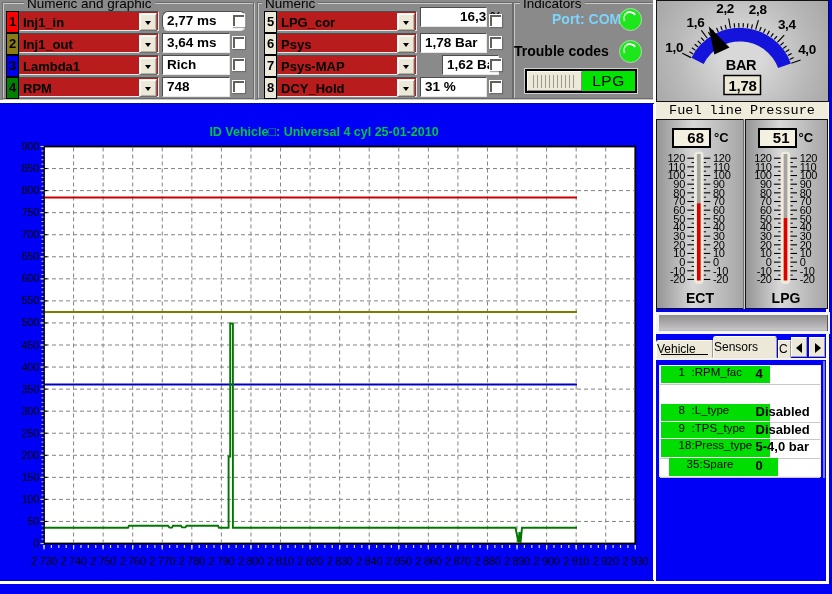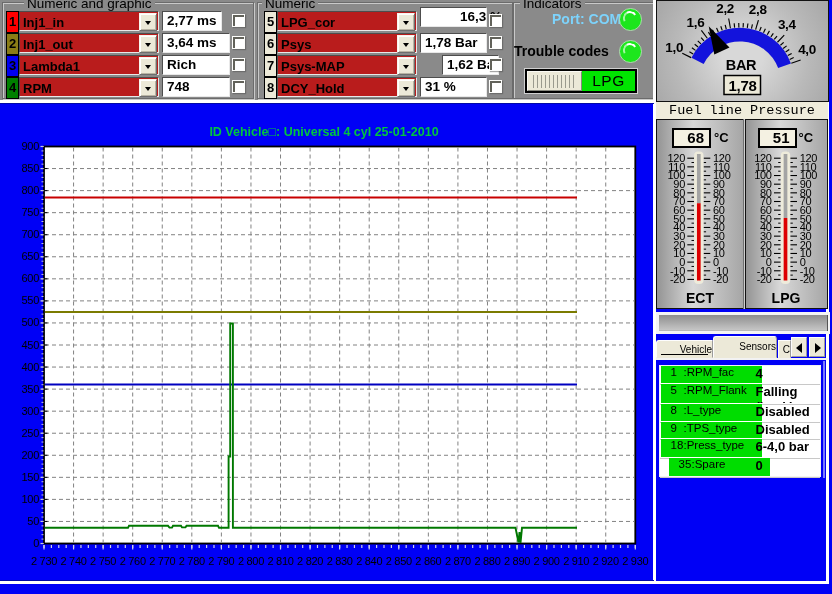--- a/index.html
+++ b/index.html
@@ -26,27 +26,27 @@
 #rightedge{left:826px;top:0;width:3px;height:583px;background:#fff;}
 #botedge{left:0;top:581px;width:829px;height:2.5px;background:#fff;}
 #gaugepanel{left:656px;top:0;width:173px;height:102px;background:radial-gradient(circle at 50% 55%, #d8d8d8 20%, #b9b9b9 65%, #a6a6a6);border:1.5px solid #111;box-sizing:border-box;}
 #fuellabel{left:656px;top:102px;width:172px;height:17px;background:#efecdb;color:#000;font-size:13.5px;text-align:center;line-height:17px;font-family:Liberation Mono, monospace;}
 .thermo{position:absolute;top:119px;height:190px;background:linear-gradient(90deg,#949494,#d8d8d8 42%,#a6a6a6);border:1.5px solid #111;box-sizing:border-box;}
 .tvalbox{position:absolute;top:8px;width:30px;height:16px;background:#f4f1e2;border:2px solid #000;font-weight:bold;font-size:15px;text-align:right;padding-right:5px;line-height:16px;color:#000;}
 .tunit{position:absolute;top:10px;font-weight:bold;font-size:13px;color:#000;}
 .tname{position:absolute;bottom:2.5px;width:100%;text-align:center;font-weight:bold;font-size:14px;color:#000;}
 #graybar{left:655.5px;top:311.5px;width:174px;height:22.5px;background:#f4f4f4;box-sizing:border-box;padding:3px;}
 #graybarin{width:100%;height:100%;background:linear-gradient(#8e8e8e,#c9c9c9);box-shadow:1px 0 0 #555, 0 -0.5px 0 #aaa inset;}
-.tab{position:absolute;background:#ece9d8;border:1px solid;border-color:#fdfdfd #9c9c9c #ece9d8 #fdfdfd;border-radius:3px 3px 0 0;font-size:10px;color:#000;text-align:right;box-sizing:border-box;}
+.tab{position:absolute;background:#ece9d8;border:1px solid;border-color:#fdfdfd #9c9c9c #ece9d8 #fdfdfd;border-radius:3px 3px 0 0;font-size:12px;color:#000;text-align:left;box-sizing:border-box;}
 .abtn{position:absolute;top:337px;width:16px;height:20px;background:#ece9d8;border:1px solid;border-color:#fdfdfd #9c9c9c #9c9c9c #fdfdfd;box-sizing:border-box;}
 .tri{position:absolute;top:5px;width:0;height:0;border-top:5px solid transparent;border-bottom:5px solid transparent;}
 
 #stable{left:658.5px;top:364.5px;width:160px;height:110px;background:#fff;border:1.5px solid #f2f2f2;}
 .trow{position:absolute;left:0;width:100%;}
-.gcell{position:absolute;left:1px;background:#00dd00;color:#000;font-size:11.5px;padding-left:10px;white-space:nowrap;overflow:hidden;}
+.gcell{position:absolute;left:1px;background:#00dd00;color:#000;font-size:11.5px;padding-left:18px;white-space:nowrap;overflow:hidden;}
 .vcell{position:absolute;left:94px;font-weight:bold;font-size:13px;color:#000;padding-left:2px;white-space:nowrap;overflow:hidden;}
 #tbledge{left:822.5px;top:361px;width:2.5px;height:117px;background:#7a7aff;}
 </style>
 </head>
 <body>
 <div class="abs" id="toppanel"></div>
 <div class="abs" id="topedge"></div>
 
 <div class="group" style="left:2px;top:2px;width:250px;height:95px;">
  <span class="gtitle">Numeric and graphic</span>
@@ -336,35 +336,31 @@
     <div class="tri" style="left:5px;border-left:6px solid #000;"></div>
   </div>
 <div class="abs" style="left:661px;top:354px;width:47px;height:1px;background:#000;"></div>
 <div class="abs" style="left:655.5px;top:357.8px;width:172.5px;height:2.4px;background:#f2f2f2;"></div>
 
 <div class="abs" id="stable">
     <div class="trow" style="top:0px;height:18.5px;border-bottom:1px solid #c8c8c8;">
       <div class="gcell" style="top:0;height:17.5px;width:91px;"><span style="display:inline-block;width:13px;">1</span>:RPM_fac</div>
       <div class="vcell" style="top:0;height:17.5px;width:63px;">4</div>
     </div>
-    <div class="trow" style="top:18.5px;height:20px;border-bottom:1px solid #c8c8c8;">
-      <div class="gcell" style="top:0;height:19px;width:91px;"><span style="display:inline-block;width:13px;">5</span>:RPM_Flank</div>
-      <div class="vcell" style="top:0;height:19px;width:63px;">Falling<div style="position:absolute;left:2px;top:15px;font-weight:bold;font-size:13px;">(back)</div></div>
-    </div>
     <div class="trow" style="top:38.5px;height:17.5px;border-bottom:1px solid #c8c8c8;">
       <div class="gcell" style="top:0;height:16.5px;width:91px;"><span style="display:inline-block;width:13px;">8</span>:L_type</div>
       <div class="vcell" style="top:0;height:16.5px;width:63px;">Disabled</div>
     </div>
     <div class="trow" style="top:56px;height:17.5px;border-bottom:1px solid #c8c8c8;">
       <div class="gcell" style="top:0;height:16.5px;width:91px;"><span style="display:inline-block;width:13px;">9</span>:TPS_type</div>
       <div class="vcell" style="top:0;height:16.5px;width:63px;">Disabled</div>
     </div>
     <div class="trow" style="top:73.5px;height:19px;border-bottom:1px solid #c8c8c8;">
       <div class="gcell" style="top:0;height:18px;width:91px;"><span style="display:inline-block;width:13px;">18</span>:Press_type</div>
-      <div class="vcell" style="top:0;height:18px;width:63px;">6-4,0 bar</div>
+      <div class="vcell" style="top:0;height:18px;width:63px;">5-4,0 bar</div>
     </div>
     <div class="trow" style="top:92.5px;height:18.5px;border-bottom:1px solid #c8c8c8;">
       <div class="gcell" style="top:0;height:17.5px;width:91px;margin-left:8px;"><span style="display:inline-block;width:13px;">35</span>:Spare</div>
       <div class="vcell" style="top:0;height:17.5px;width:63px;">0</div>
     </div>
   </div>
 <div class="abs" id="tbledge"></div>
 
 <svg class="abs" style="left:0;top:103px;" width="654" height="479" viewBox="0 103 654 479" id="chartsvg">
 <rect x="44" y="146.5" width="591.3" height="397" fill="#fff" stroke="#000" stroke-width="1.8"></rect>
@@ -686,21 +682,21 @@
       <polyline points="45,527.8 128,527.8 129,525.8 168,525.8 169.5,527.6 172,527.6 173,525.8 181,525.8 182,527.4 185.5,527.4 186.5,525.8 218,525.8 219,527.8 228.6,527.8 228.6,456.5 230.2,456.5 230.2,323.5 232.9,323.5 232.9,527.8 515.5,527.8 518.5,542.5 519.5,532 520.5,543 522,527.8 577,527.8" fill="none" stroke="#007800" stroke-width="1.9"></polyline>
     </g>
 <text x="324" y="136" fill="#00c53e" font-size="12.5" font-weight="bold" text-anchor="middle" font-family="Liberation Sans">ID Vehicle□: Universal 4 cyl 25-01-2010</text>
 </svg>
 
 <div class="numbtn" style="left:6px;top:11px;background:#f00;">1</div>
 <div class="combo" style="left:19px;top:11px;width:140px;">
     <span class="ct">Inj1_in</span>
     <span class="dbtn"></span>
   </div>
-<div class="vbox" style="left:162px;top:11px;width:60px;">2,77 ms</div>
+<div class="vbox" style="left:162px;top:11px;width:84px;border-radius:6px;">2,77 ms</div>
 <div class="chk" style="left:232px;top:14px;"></div>
 <div class="numbtn" style="left:6px;top:33px;background:#8a7d16;">2</div>
 <div class="combo" style="left:19px;top:33px;width:140px;">
     <span class="ct">Inj1_out</span>
     <span class="dbtn"></span>
   </div>
 <div class="vbox" style="left:162px;top:33px;width:68px;">3,64 ms</div>
 <div class="chk" style="left:232px;top:36px;"></div>
 <div class="numbtn" style="left:6px;top:55px;background:#0000f0;">3</div>
 <div class="combo" style="left:19px;top:55px;width:140px;">

